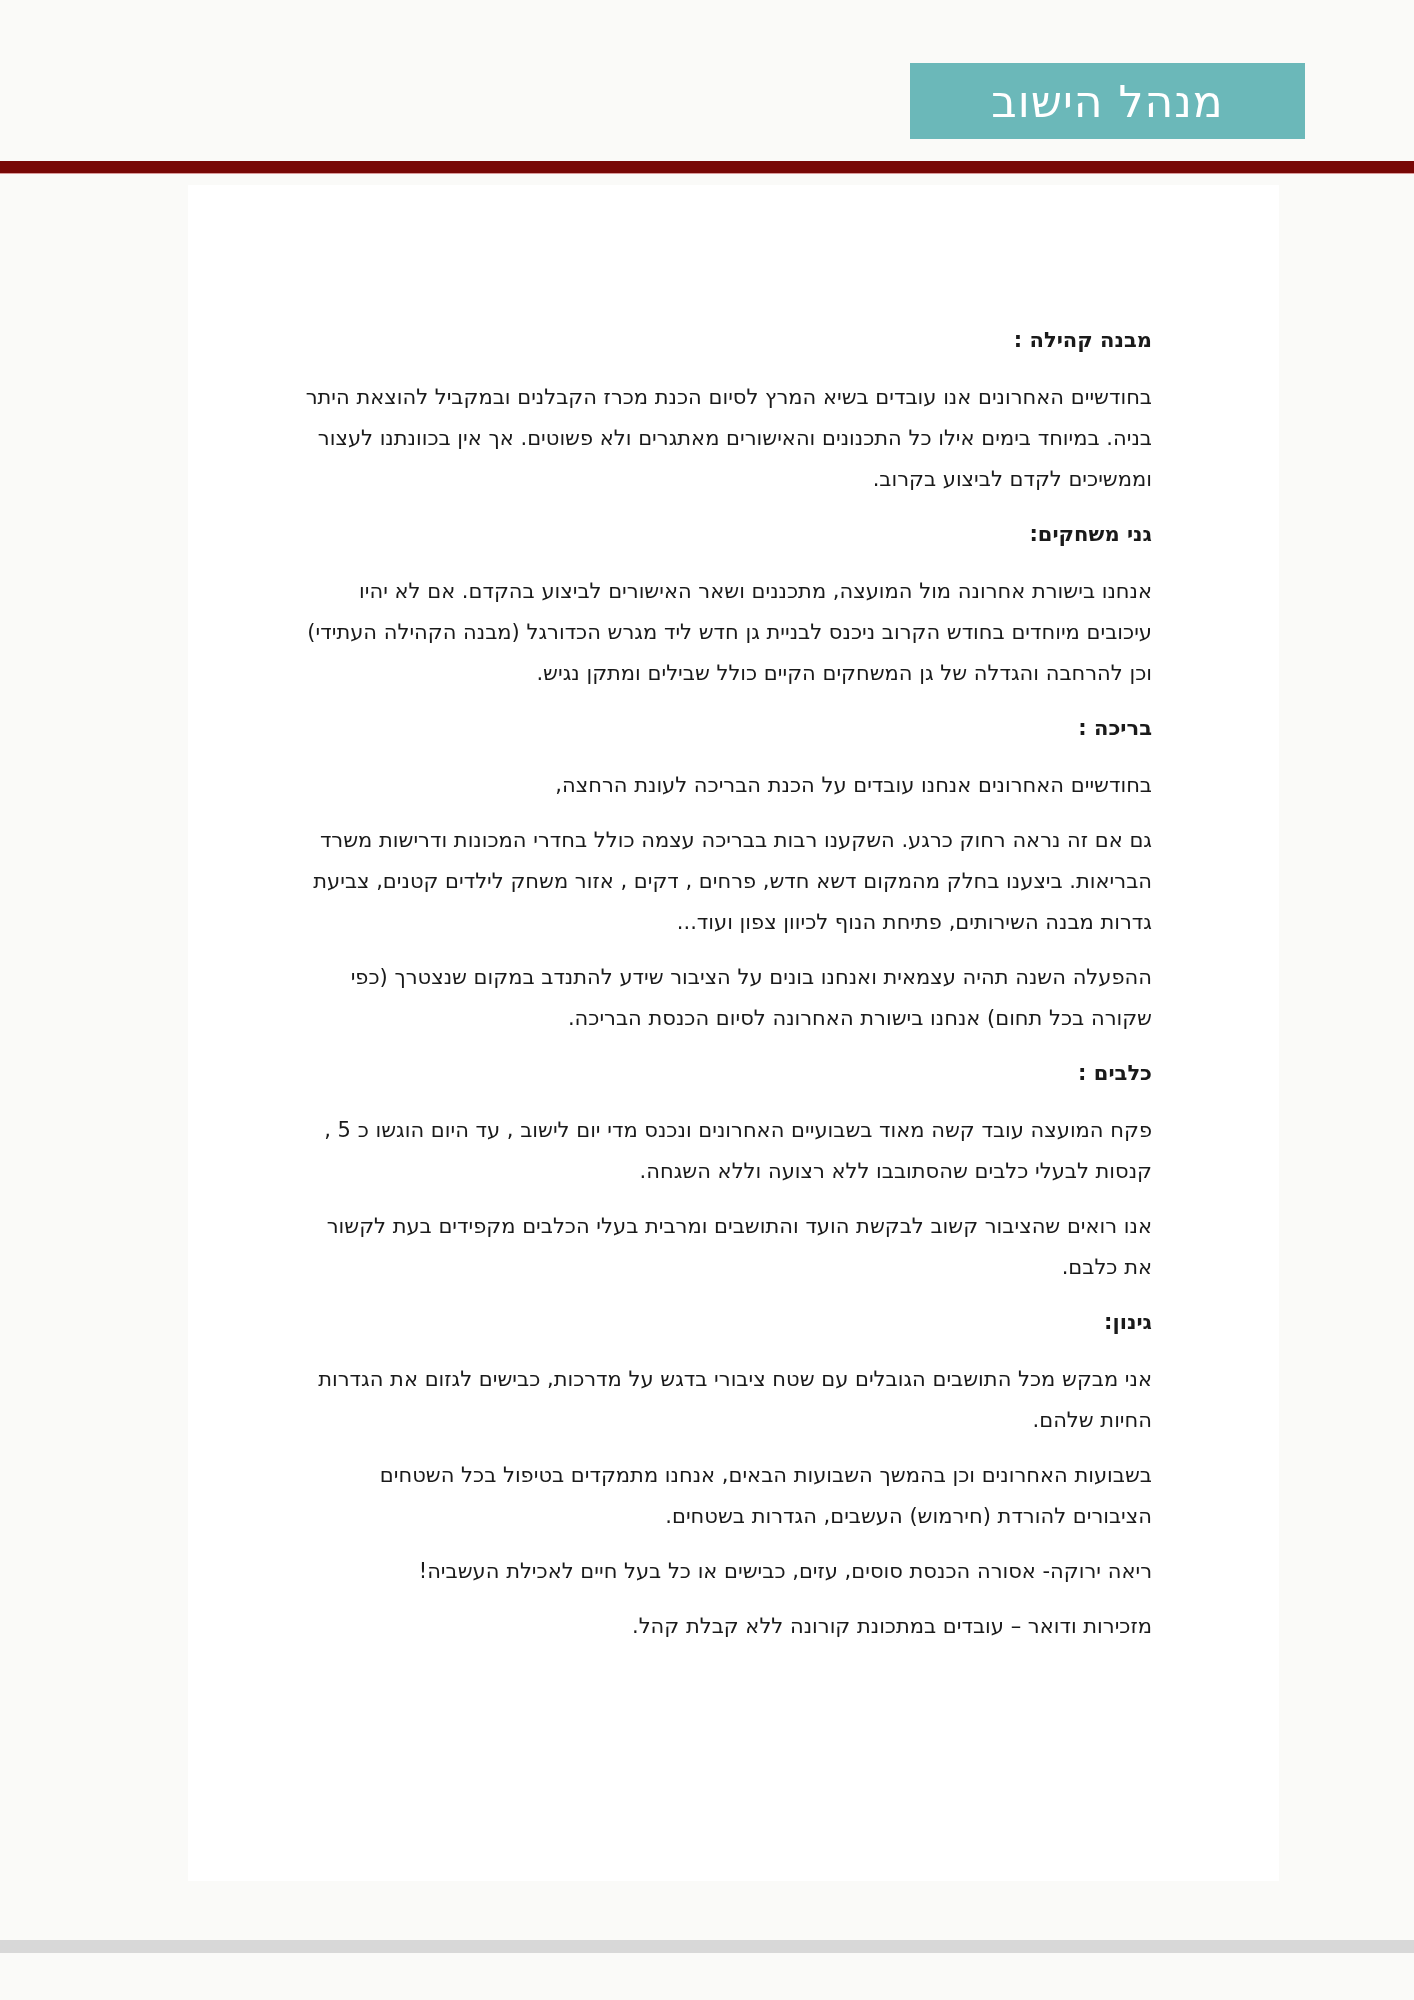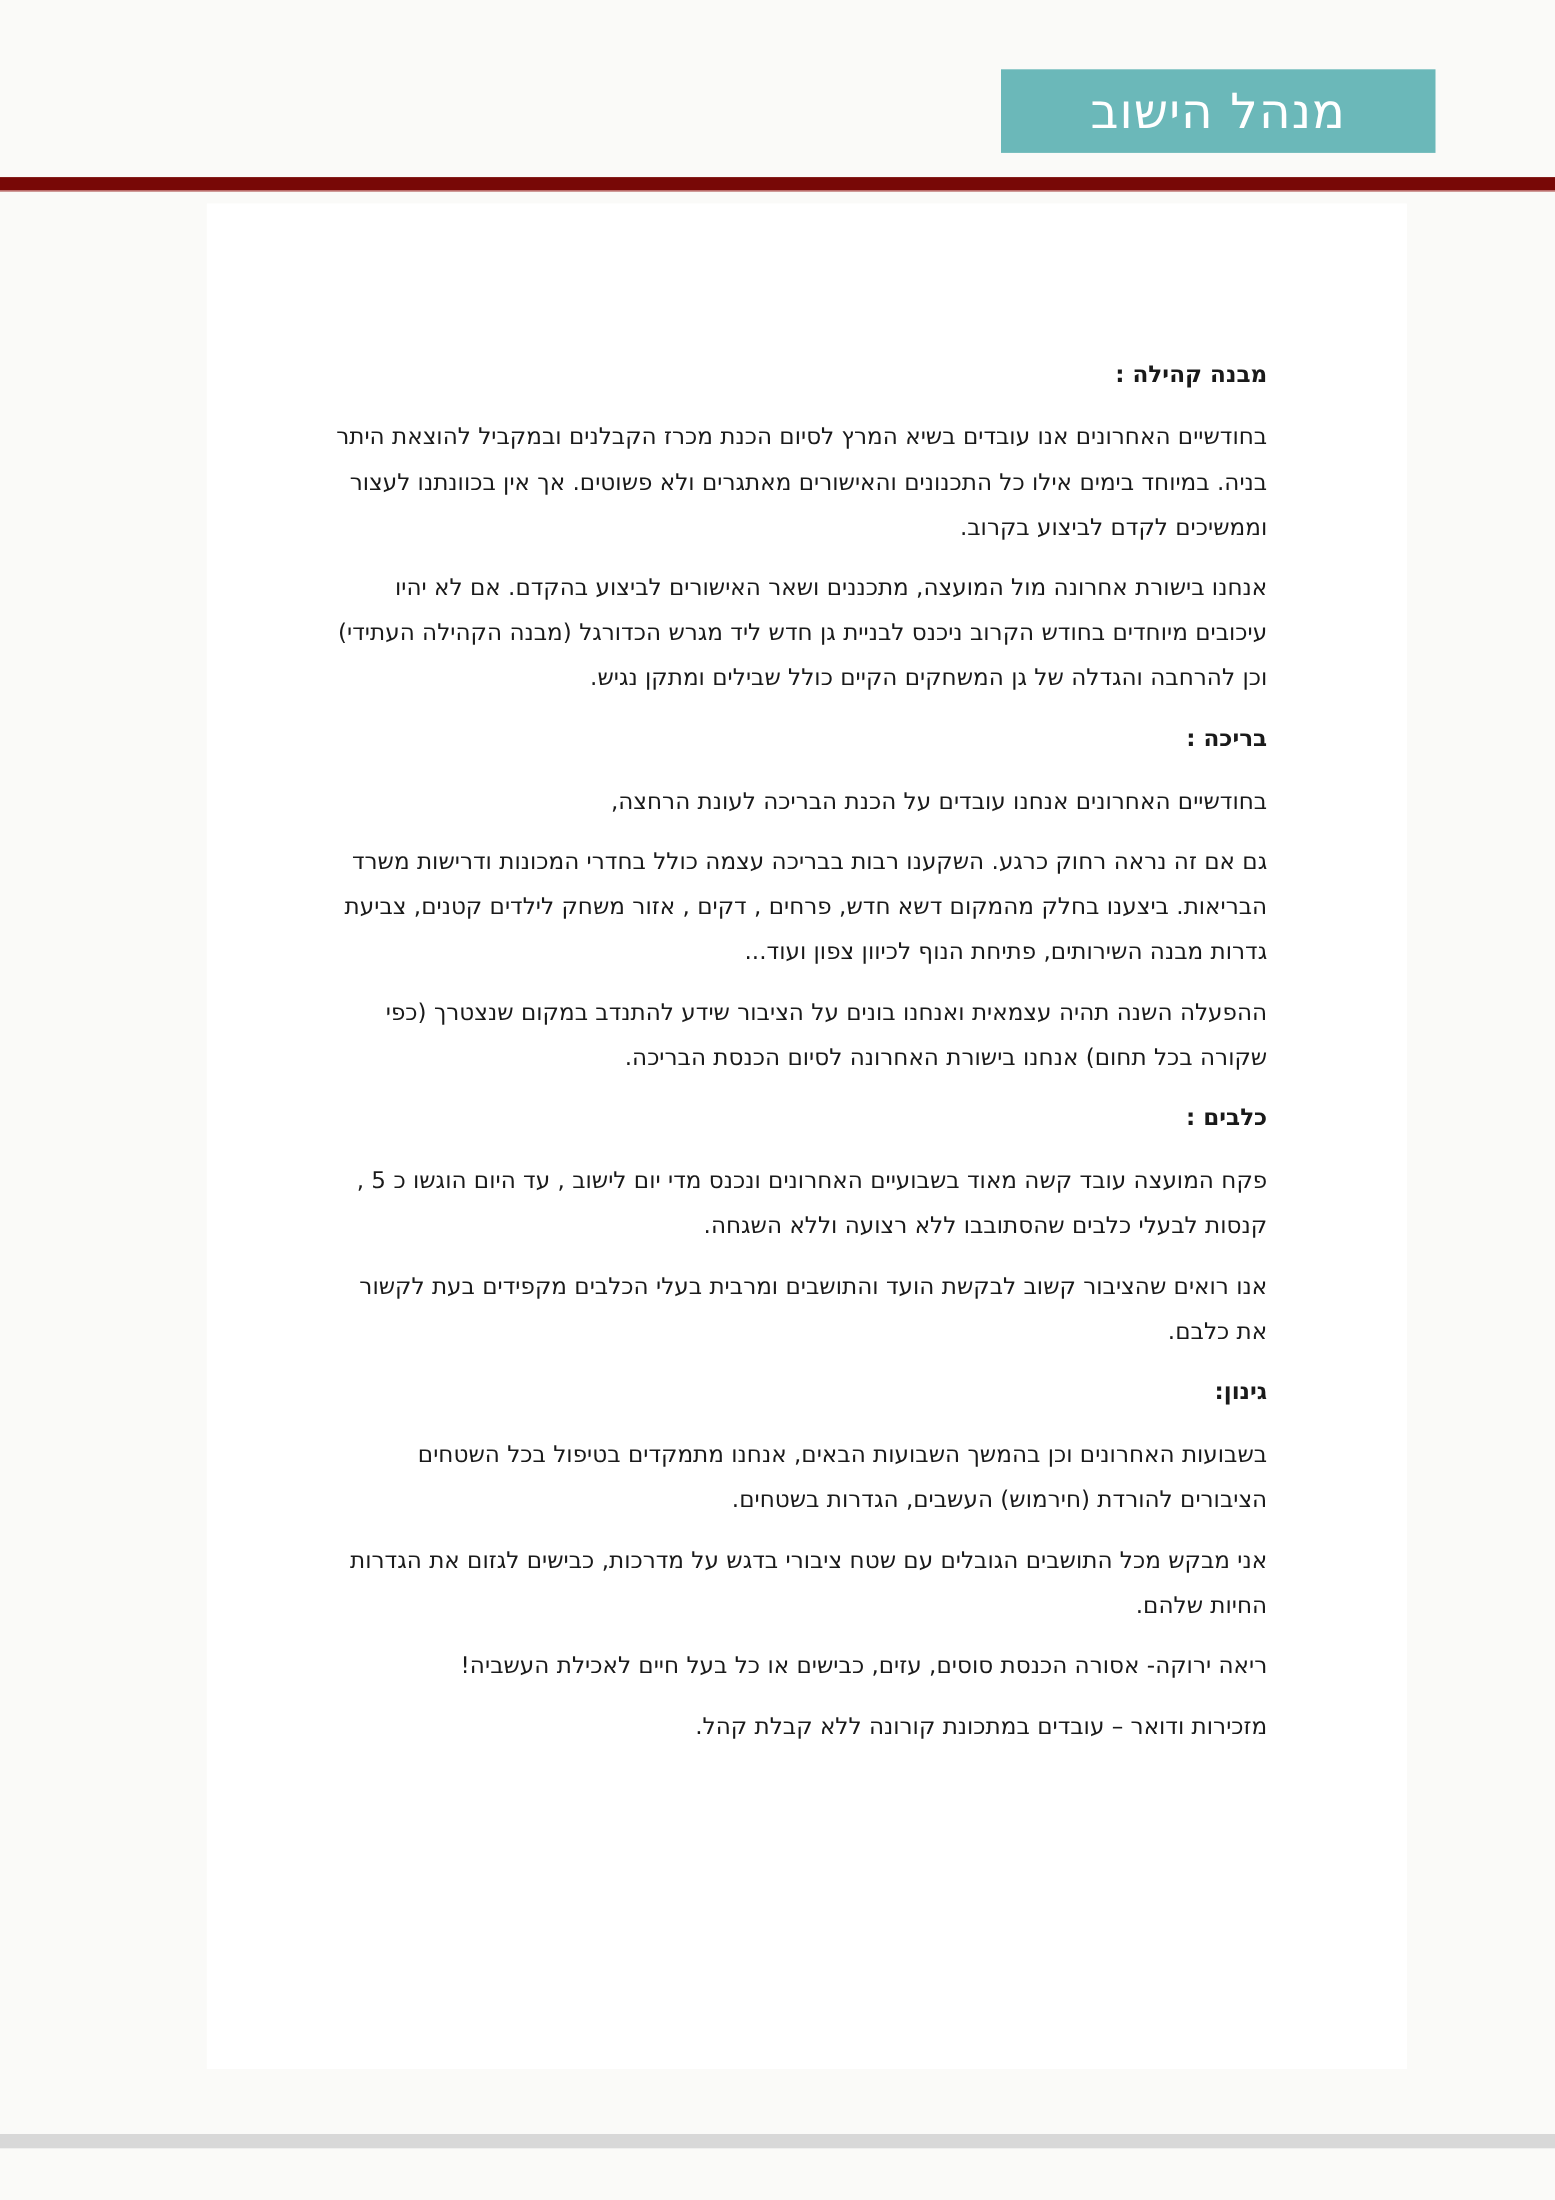--- a/index.html
+++ b/index.html
@@ -65,39 +65,40 @@
 <div class="page-card"></div>
 
 <div class="content">
 
   <div class="section">
     <h2>מבנה קהילה :</h2>
     <p>בחודשיים האחרונים אנו עובדים בשיא המרץ לסיום הכנת מכרז הקבלנים ובמקביל להוצאת היתר בניה. במיוחד בימים אילו כל התכנונים והאישורים מאתגרים ולא פשוטים. אך אין בכוונתנו לעצור וממשיכים לקדם לביצוע בקרוב.</p>
   </div>
 
   <div class="section">
+    <h2>גני משחקים:</h2>
     <p>אנחנו בישורת אחרונה מול המועצה, מתכננים ושאר האישורים לביצוע בהקדם. אם לא יהיו עיכובים מיוחדים בחודש הקרוב ניכנס לבניית גן חדש ליד מגרש הכדורגל (מבנה הקהילה העתידי)  וכן להרחבה והגדלה של גן המשחקים הקיים כולל שבילים ומתקן נגיש.</p>
   </div>
 
   <div class="section">
     <h2>בריכה :</h2>
     <p>בחודשיים האחרונים אנחנו עובדים על הכנת הבריכה לעונת הרחצה,</p>
     <p>גם אם זה נראה רחוק כרגע. השקענו רבות בבריכה עצמה כולל בחדרי המכונות ודרישות משרד הבריאות. ביצענו בחלק מהמקום דשא חדש, פרחים , דקים , אזור משחק לילדים קטנים, צביעת גדרות מבנה השירותים, פתיחת הנוף לכיוון צפון ועוד...</p>
     <p>ההפעלה השנה תהיה עצמאית ואנחנו בונים על הציבור שידע להתנדב במקום שנצטרך (כפי שקורה  בכל תחום) אנחנו בישורת האחרונה לסיום הכנסת הבריכה.</p>
   </div>
 
   <div class="section">
     <h2>כלבים :</h2>
     <p>פקח המועצה עובד קשה מאוד בשבועיים האחרונים ונכנס מדי יום לישוב , עד היום הוגשו כ 5 , קנסות לבעלי כלבים שהסתובבו ללא רצועה וללא השגחה.</p>
     <p>אנו רואים שהציבור קשוב לבקשת הועד והתושבים ומרבית בעלי הכלבים מקפידים בעת לקשור את  כלבם.</p>
   </div>
 
   <div class="section">
     <h2>גינון:</h2>
+    <p>אני מבקש מכל התושבים הגובלים עם שטח ציבורי בדגש על מדרכות, כבישים לגזום את הגדרות החיות שלהם.</p>
     <p>בשבועות האחרונים וכן בהמשך השבועות הבאים, אנחנו מתמקדים בטיפול בכל השטחים הציבורים להורדת (חירמוש) העשבים, הגדרות בשטחים.</p>
-    <p>אני מבקש מכל התושבים הגובלים עם שטח ציבורי בדגש על מדרכות, כבישים לגזום את הגדרות החיות שלהם.</p>
     <p>ריאה ירוקה- אסורה הכנסת סוסים, עזים, כבישים או כל בעל חיים לאכילת העשביה!</p>
   </div>
 
   <p class="bold">מזכירות ודואר – עובדים במתכונת קורונה ללא קבלת קהל.</p>
 </div>
 
 <div class="bottom-strip"></div>
 
 </body></html>

